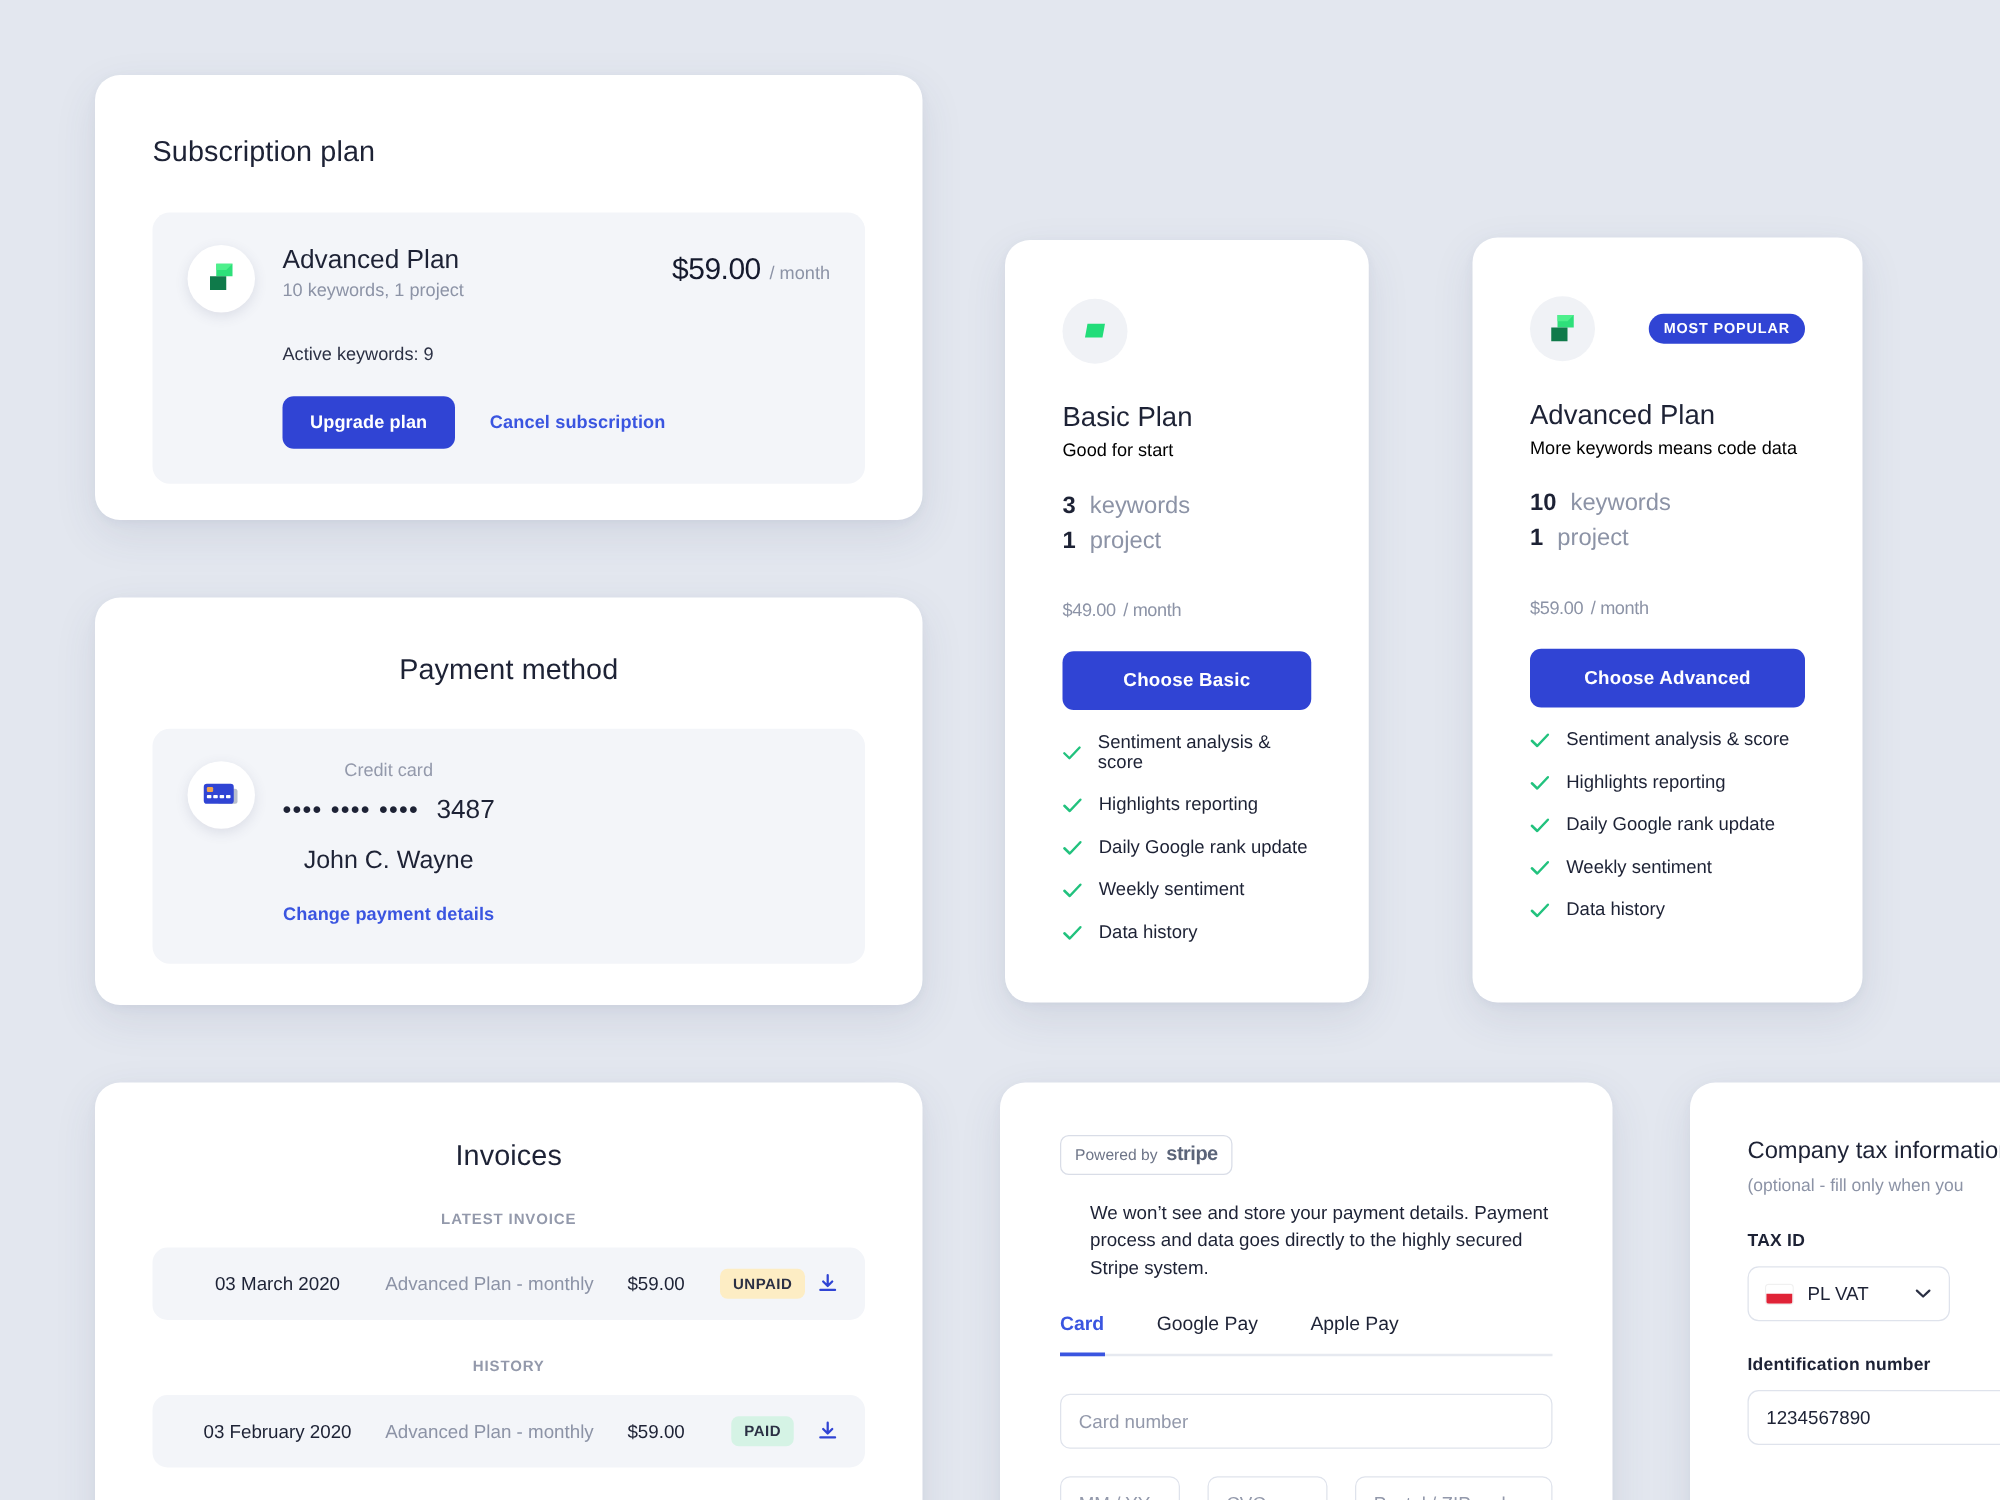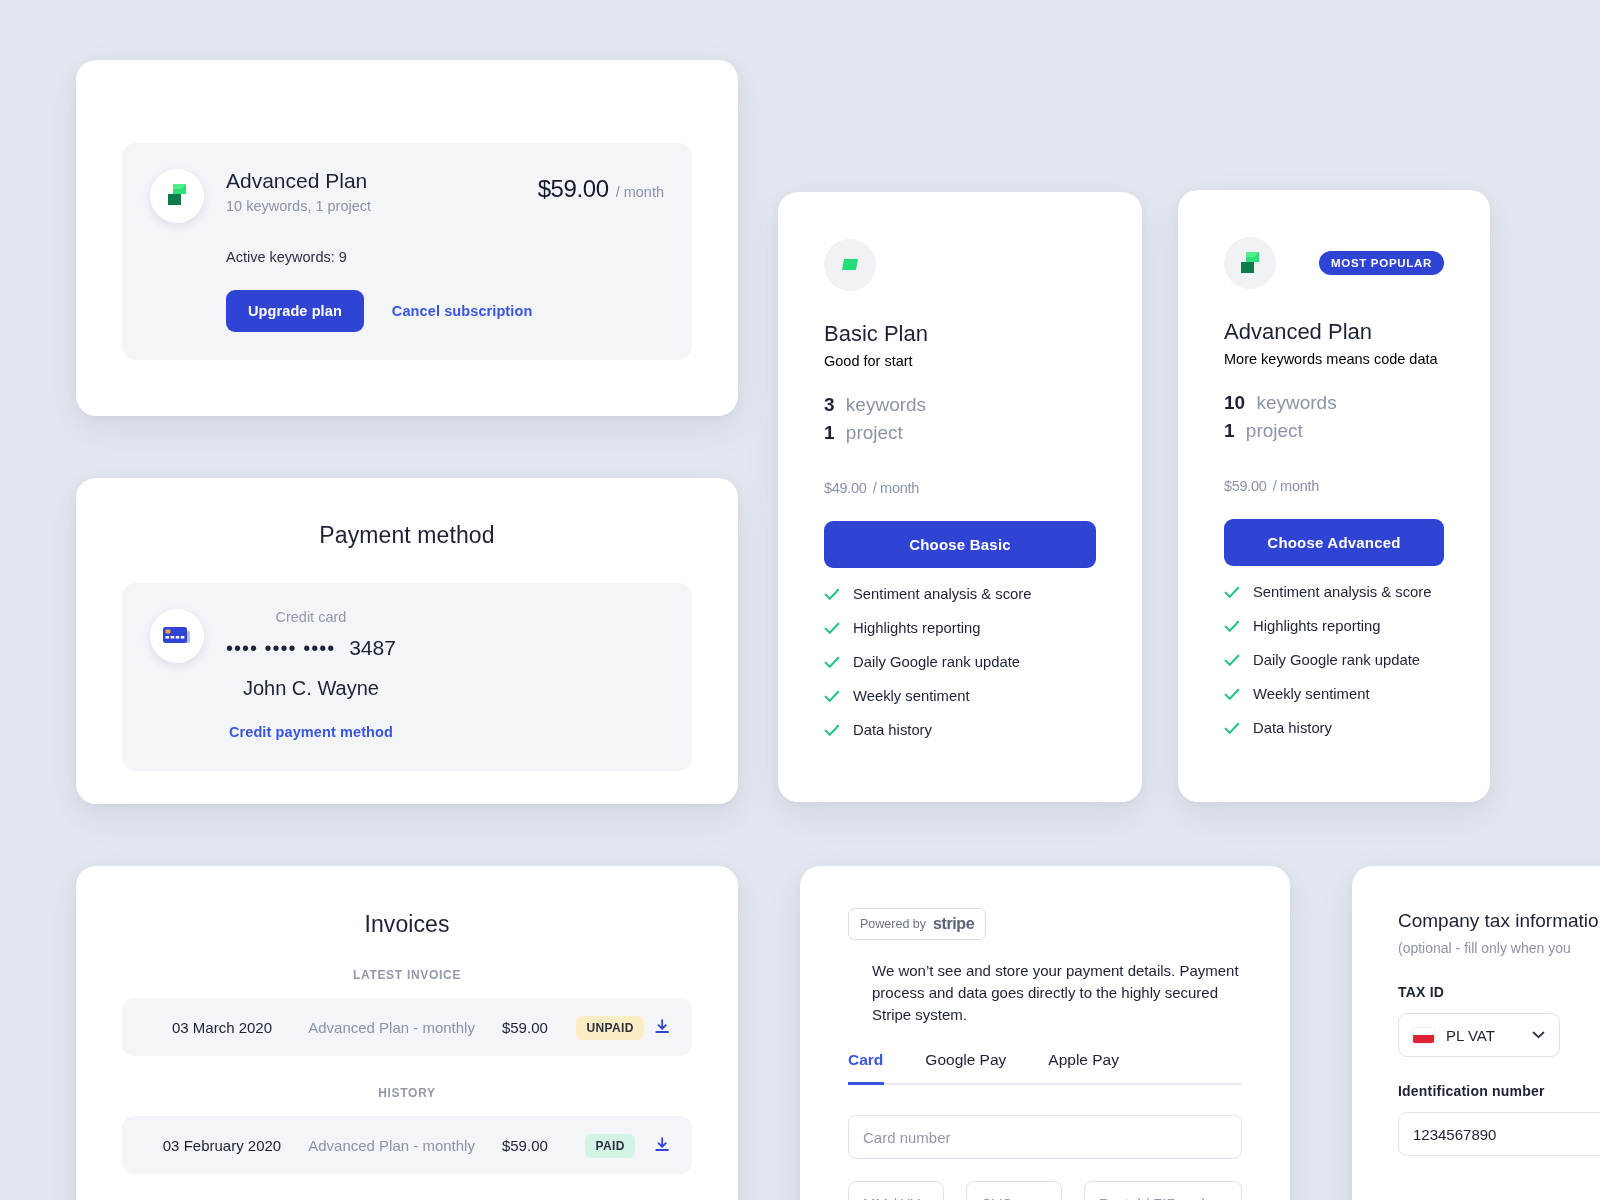--- a/index.html
+++ b/index.html
@@ -52,21 +52,21 @@
   }
 
   
   #payment-card { left: 76px; top: 478px; width: 662px; height: 326px; text-align: center; }
   .cc-label { font-size: 14.5px; color: #9399ab; }
   .cc-dots { font-size: 20px; color: #1d2235; letter-spacing: 1px; }
   .cc-num { font-size: 21px; color: #1d2235; }
   .cc-name { font-size: 20px; color: #1d2235; }
 
   
-  #basic-plan-card { left: 778px; top: 192px; width: 364px; height: 610px; }
+  #basic-plan-card { left: 804px; top: 192px; width: 291px; height: 610px; }
   #advanced-plan-card { left: 1178px; top: 190px; width: 312px; height: 612px; }
   .plan-icon-circle {
     width: 52px; height: 52px; border-radius: 50%;
     background: #f0f2f6;
     display: flex; align-items: center; justify-content: center;
   }
   .badge-popular {
     background: #3044d4; color: #fff;
     font-size: 11.5px; font-weight: 700; letter-spacing: .7px;
     padding: 6px 12px; border-radius: 20px;
@@ -158,20 +158,21 @@
     font-size: 15px; color: #1d2235;
   }
 </style>
 </head>
 <body>
 
 <div class="stage">
 
   <div class="card" id="subscription-card">
     <div style="padding:48px 46px 0 46px;">
+      <div class="panel-title">Subscription plan</div>
 
       <div class="inner-box" style="margin-top:35px;padding:26px 28px 28px 28px;">
         <div style="display:flex;align-items:flex-start;">
           <div class="logo-badge">
             <svg width="22" height="26" viewBox="0 0 22 26">
               <polygon points="7,1 20,1 20,11 7,11" fill="#2ee07a"></polygon>
               <polygon points="2,11 15,11 15,22 2,22" fill="#0f7a4a"></polygon>
               <polygon points="7,1 20,1 15,6 7,6" fill="#4ef08c"></polygon>
             </svg>
           </div>
@@ -212,21 +213,21 @@
               <rect x="18.8" y="12" width="3.6" height="2.6" rx=".6" fill="#fff"></rect>
             </svg>
           </div>
           <div style="margin-left:22px;">
             <div class="cc-label">Credit card</div>
             <div style="display:flex;align-items:baseline;gap:14px;margin-top:11px;">
               <span class="cc-dots">••••  ••••  ••••</span>
               <span class="cc-num">3487</span>
             </div>
             <div class="cc-name" style="margin-top:17px;">John C. Wayne</div>
-            <a class="link-blue" style="display:inline-block;margin-top:24px;">Credit payment method</a>
+            <a class="link-blue" style="display:inline-block;margin-top:24px;">Change payment details</a>
           </div>
         </div>
       </div>
     </div>
   </div>
 
   <div class="card" id="basic-plan-card">
     <div style="padding:47px 46px 0 46px;">
       <div style="display:flex;align-items:center;justify-content:space-between;">
         <div class="plan-icon-circle">

